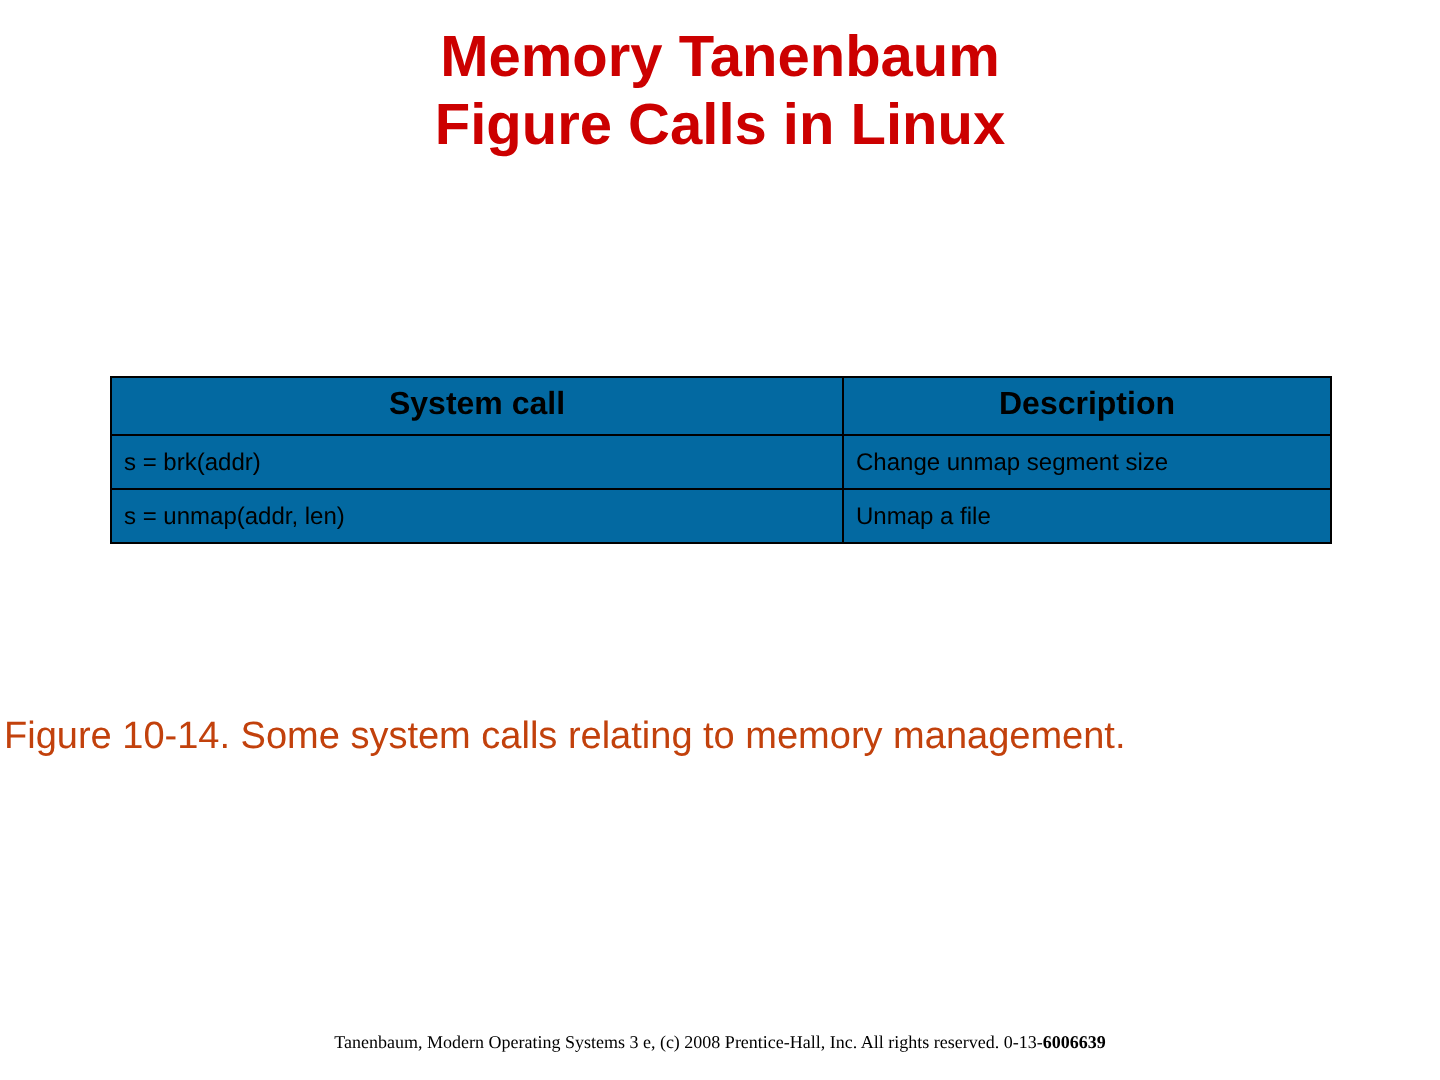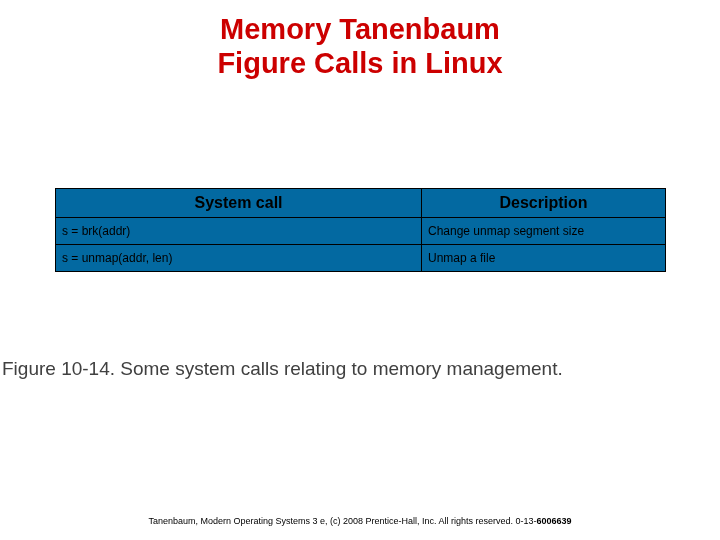--- a/index.html
+++ b/index.html
@@ -80,33 +80,33 @@
 
   
   .figure-caption {
     position: absolute;
     left: 2px;
     top: 357px;
     width: 716px;
     font-family: "Liberation Sans", sans-serif;
     font-size: 19px;
     line-height: 24px;
-    color: #404040;
+    color: #c2410c;
     text-align: left;
     white-space: nowrap;
   }
 
   
   .footer {
     position: absolute;
     left: 0;
     top: 515px;
     width: 720px;
     text-align: center;
-    font-family: Liberation Sans, sans-serif;
+    font-family: Liberation Serif, serif;
     font-size: 9px;
     line-height: 12px;
     color: #000000;
     white-space: nowrap;
   }
   .footer .isbn-bold {
     font-weight: bold;
   }
 </style>
 </head>

